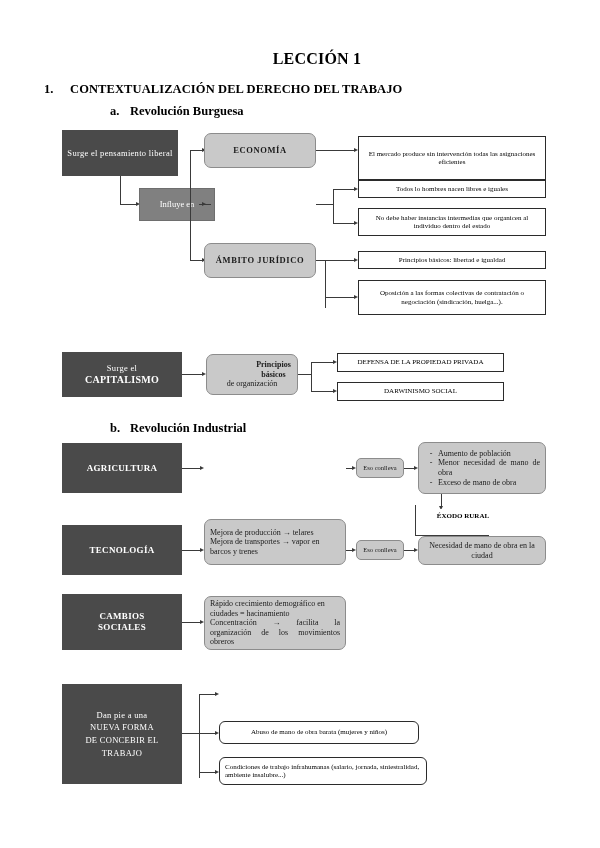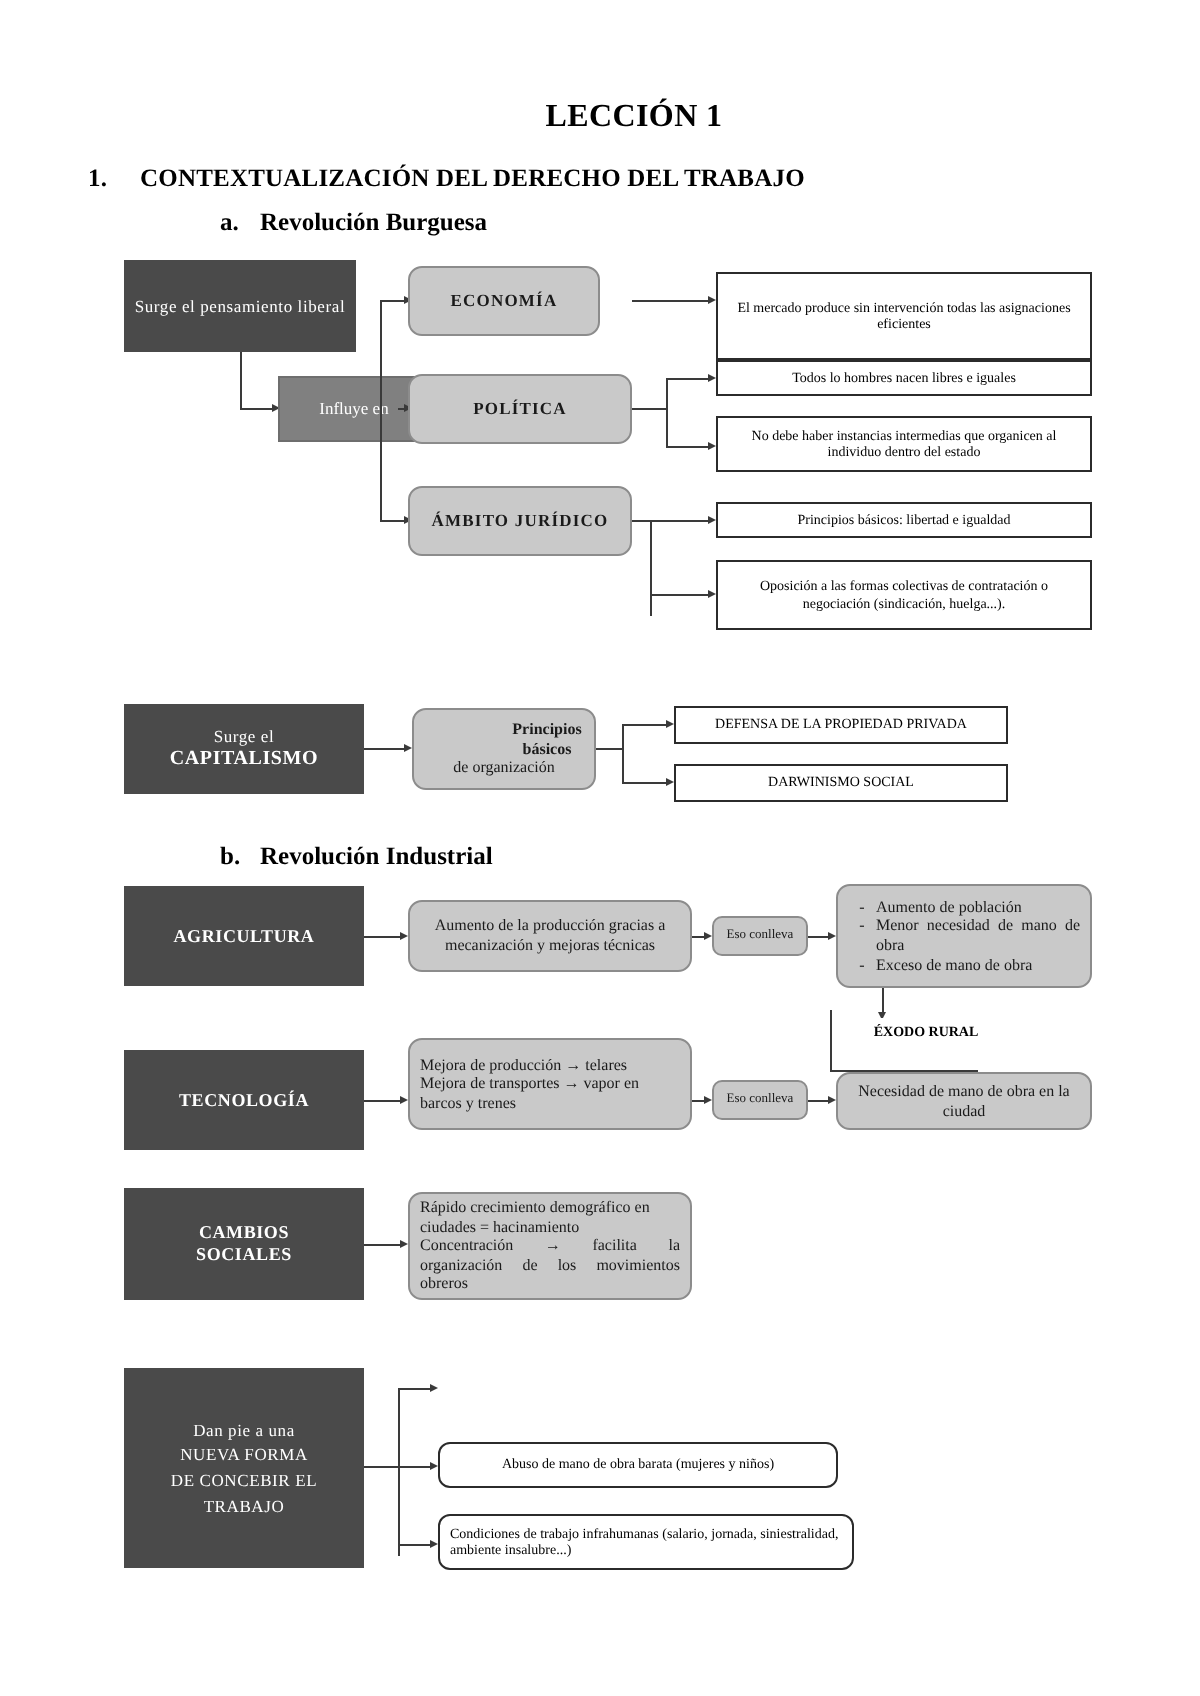--- a/index.html
+++ b/index.html
@@ -183,25 +183,22 @@
   </div>
 
   <div class="ln lh" style="left:199px; top:204px; width:12px;"></div>
   <div class="ln lv" style="left:190px; top:150px; height:110px;"></div>
   <div class="ln lh" style="left:190px; top:150px; width:14px;"></div>
   <div class="arw" style="left:202px; top:147.5px;"></div>
   <div class="arw" style="left:202px; top:201.5px;"></div>
   <div class="ln lh" style="left:190px; top:260px; width:14px;"></div>
   <div class="arw" style="left:202px; top:257.5px;"></div>
 
-  <div class="box box-gray smallcaps" style="left:204px; top:133px; width:96px; height:35px;">
+  <div class="box box-gray smallcaps" style="left:204px; top:133px; width:112px; height:35px;">
     <span>ECONOMÍA</span>
-  </div>
-  <div class="box box-gray smallcaps" style="left:204px; top:187px; width:112px; height:35px;">
-    <span>POLÍTICA</span>
   </div>
   <div class="box box-gray smallcaps" style="left:204px; top:243px; width:112px; height:35px;">
     <span>ÁMBITO JURÍDICO</span>
   </div>
 
   <div class="ln lh" style="left:316px; top:150px; width:40px;"></div>
   <div class="arw" style="left:354px; top:147.5px;"></div>
   <div class="box box-white pad" style="left:358px; top:136px; width:188px; height:44px;">
     <div class="inner"><span>El mercado produce sin intervención todas las asignaciones eficientes</span></div>
   </div>
@@ -264,23 +261,20 @@
   <div class="box box-white pad" style="left:337px; top:382px; width:167px; height:19px;">
     <div class="inner"><span>DARWINISMO SOCIAL</span></div>
   </div>
 
   <div class="box box-dark" style="left:62px; top:443px; width:120px; height:50px;">
     <span class="bold" style="font-size:9px;">AGRICULTURA</span>
   </div>
   <div class="ln lh" style="left:182px; top:468px; width:20px;"></div>
   <div class="arw" style="left:200px; top:465.5px;"></div>
 
-  <div class="box box-gray pad" style="left:204px; top:450px; width:142px; height:36px;">
-    <div class="inner"><span>Aumento de la producción gracias a mecanización y mejoras técnicas</span></div>
-  </div>
 
   <div class="ln lh" style="left:346px; top:468px; width:8px;"></div>
   <div class="arw" style="left:352px; top:465.5px;"></div>
   <div class="box box-gray-sm" style="left:356px; top:458px; width:48px; height:20px;">
     <span>Eso conlleva</span>
   </div>
   <div class="ln lh" style="left:404px; top:468px; width:12px;"></div>
   <div class="arw" style="left:414px; top:465.5px;"></div>
 
   <div class="box box-gray box-left pad" style="left:418px; top:442px; width:128px; height:52px;">

